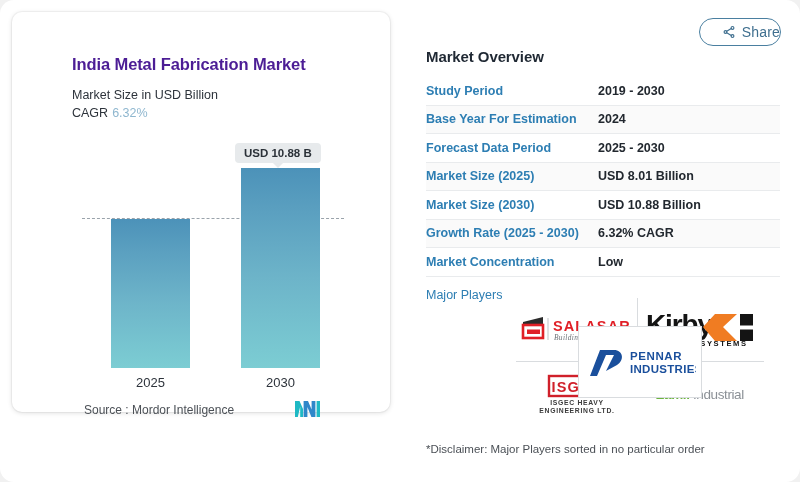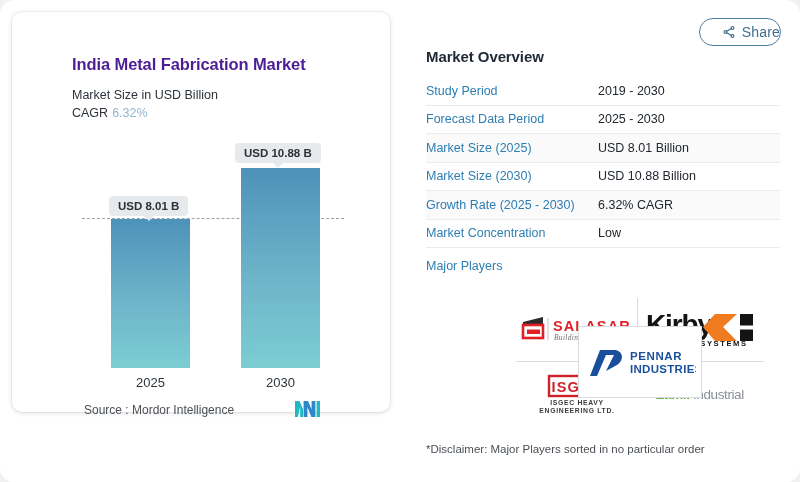--- a/index.html
+++ b/index.html
@@ -158,20 +158,21 @@
     color: #1f2833;
     margin: 0 0 12px 0;
     letter-spacing: -0.1px;
   }
   .ov-row {
     display: flex;
     align-items: center;
     height: 28.5px;
     border-bottom: 1px solid #e9ebed;
     box-sizing: border-box;
+    font-weight: bold;
   }
   .ov-row.shaded { background: #fafafa; }
   .ov-label {
     width: 172px;
     flex: 0 0 172px;
     font-size: 12.5px;
     color: #2d7eb3;
     white-space: nowrap;
   }
   .ov-value {
@@ -245,21 +246,20 @@
     <div id="chart-subtitle">Market Size in USD Billion</div>
     <div id="cagr-row">
       <span>CAGR</span><span class="cagr-val">6.32%</span>
     </div>
 
     <div id="ref-line"></div>
 
     <div class="bar" id="bar-2025"></div>
     <div class="bar" id="bar-2030"></div>
 
-    <div class="badge" id="badge-2025">USD 8.01 B</div>
     <div class="badge" id="badge-2030">USD 10.88 B</div>
 
     <div class="bar-tick" id="tick-2025">2025</div>
     <div class="bar-tick" id="tick-2030">2030</div>
 
     <div id="source-row">Source :  Mordor Intelligence</div>
     <div id="mordor-logo">
       <svg class="logo-svg" width="28" height="19" viewBox="0 0 28 19">
         <polygon points="0,18 0,2 4.5,2 8,10 8,18 5.2,18 5.2,7.5 2.8,18" fill="#1fb9c4"></polygon>
         <polygon points="8.6,18 8.6,2 13,2 16.6,10.4 16.6,2 20.4,2 20.4,18 16.4,18 12.4,8 12.4,18" fill="#2f87c9"></polygon>
@@ -267,20 +267,24 @@
       </svg>
     </div>
   </div>
 
   <div id="overview-panel">
     <div id="overview-title">Market Overview</div>
 
     <div class="ov-row">
       <div class="ov-label">Study Period</div>
       <div class="ov-value">2019 - 2030</div>
+    </div>
+    <div class="ov-row shaded">
+      <div class="ov-label">Base Year For Estimation</div>
+      <div class="ov-value">2024</div>
     </div>
     <div class="ov-row">
       <div class="ov-label">Forecast Data Period</div>
       <div class="ov-value">2025 - 2030</div>
     </div>
     <div class="ov-row shaded">
       <div class="ov-label">Market Size (2025)</div>
       <div class="ov-value">USD 8.01 Billion</div>
     </div>
     <div class="ov-row">

